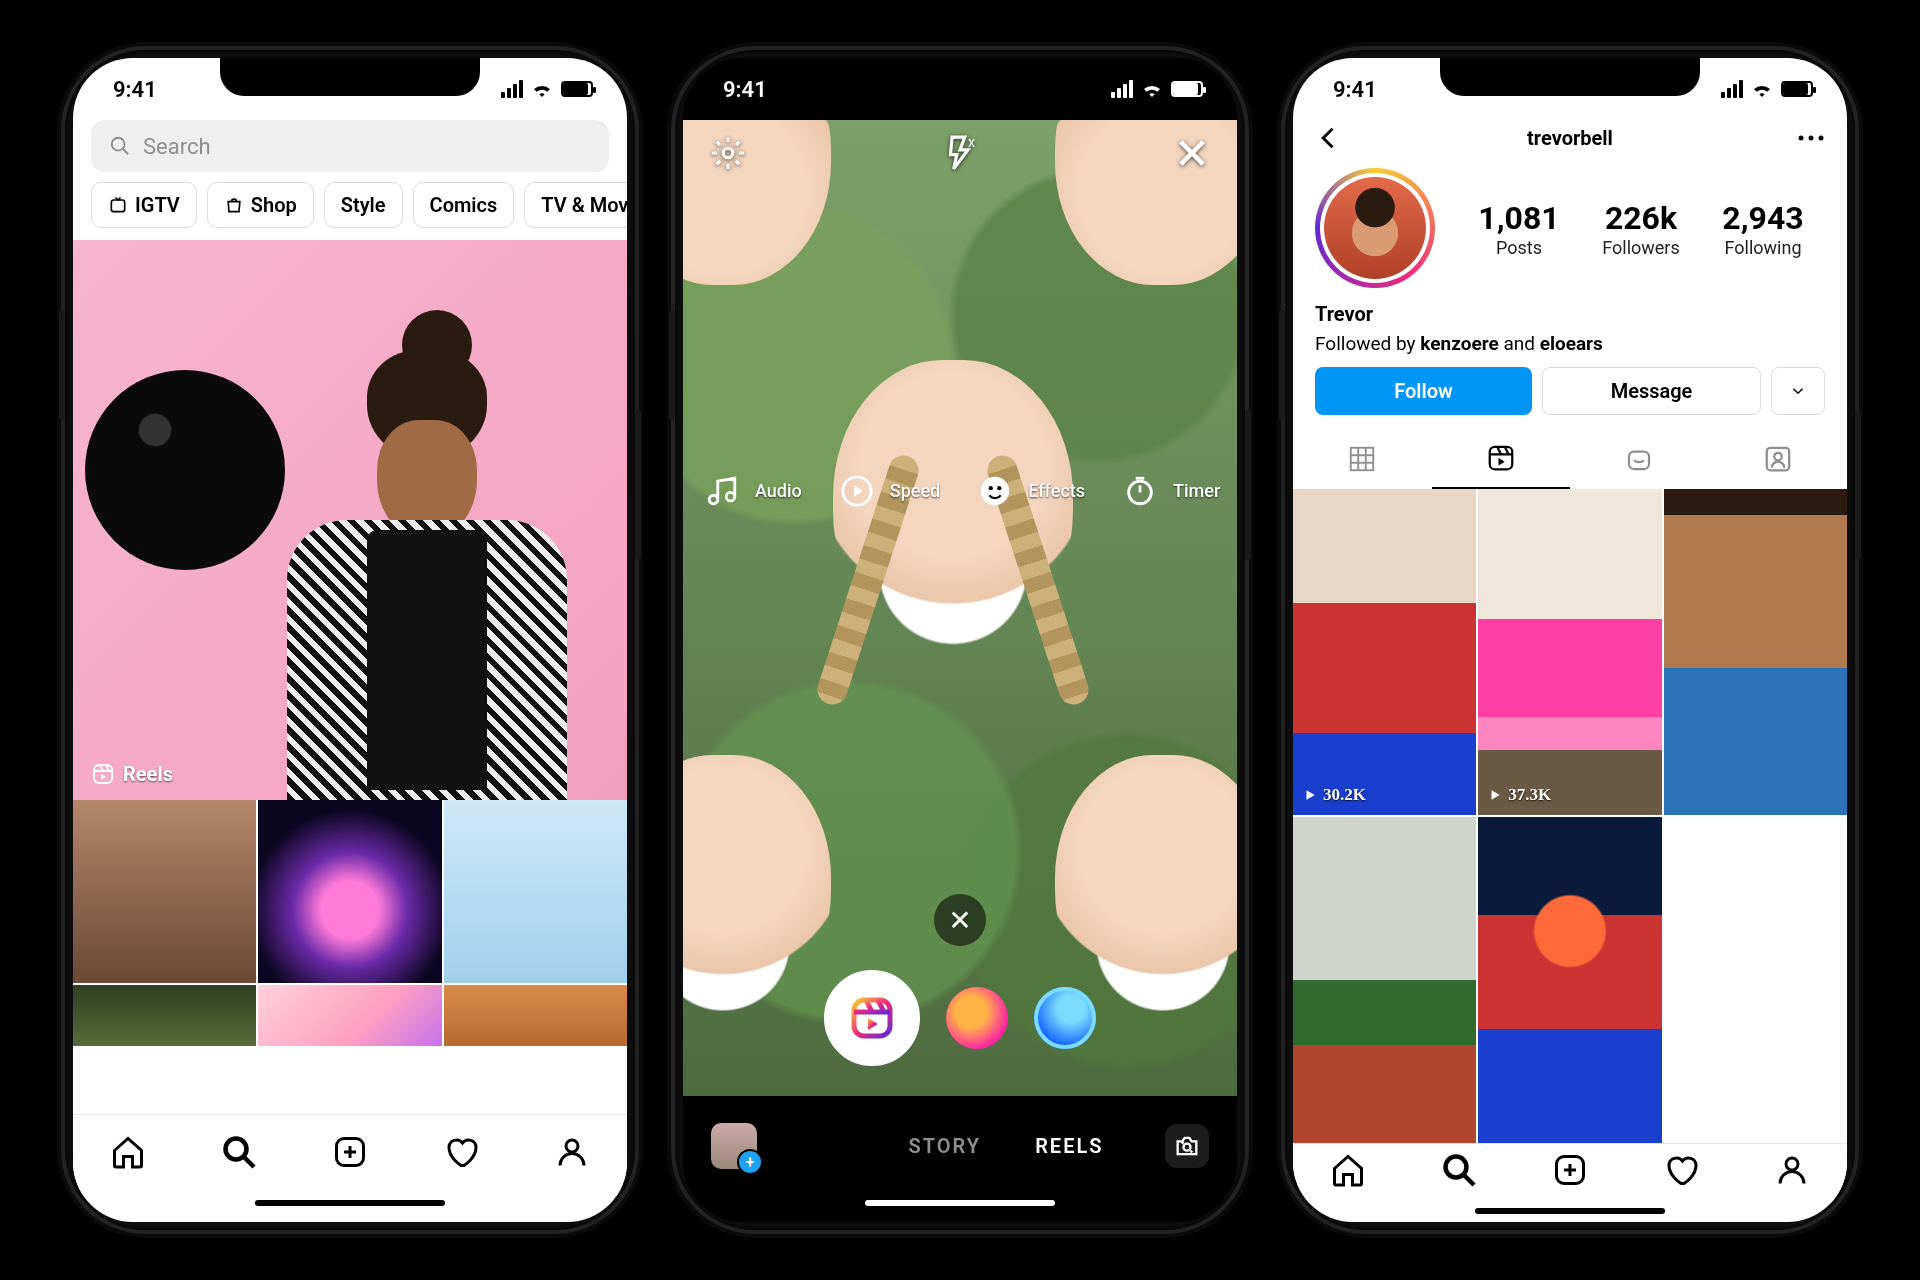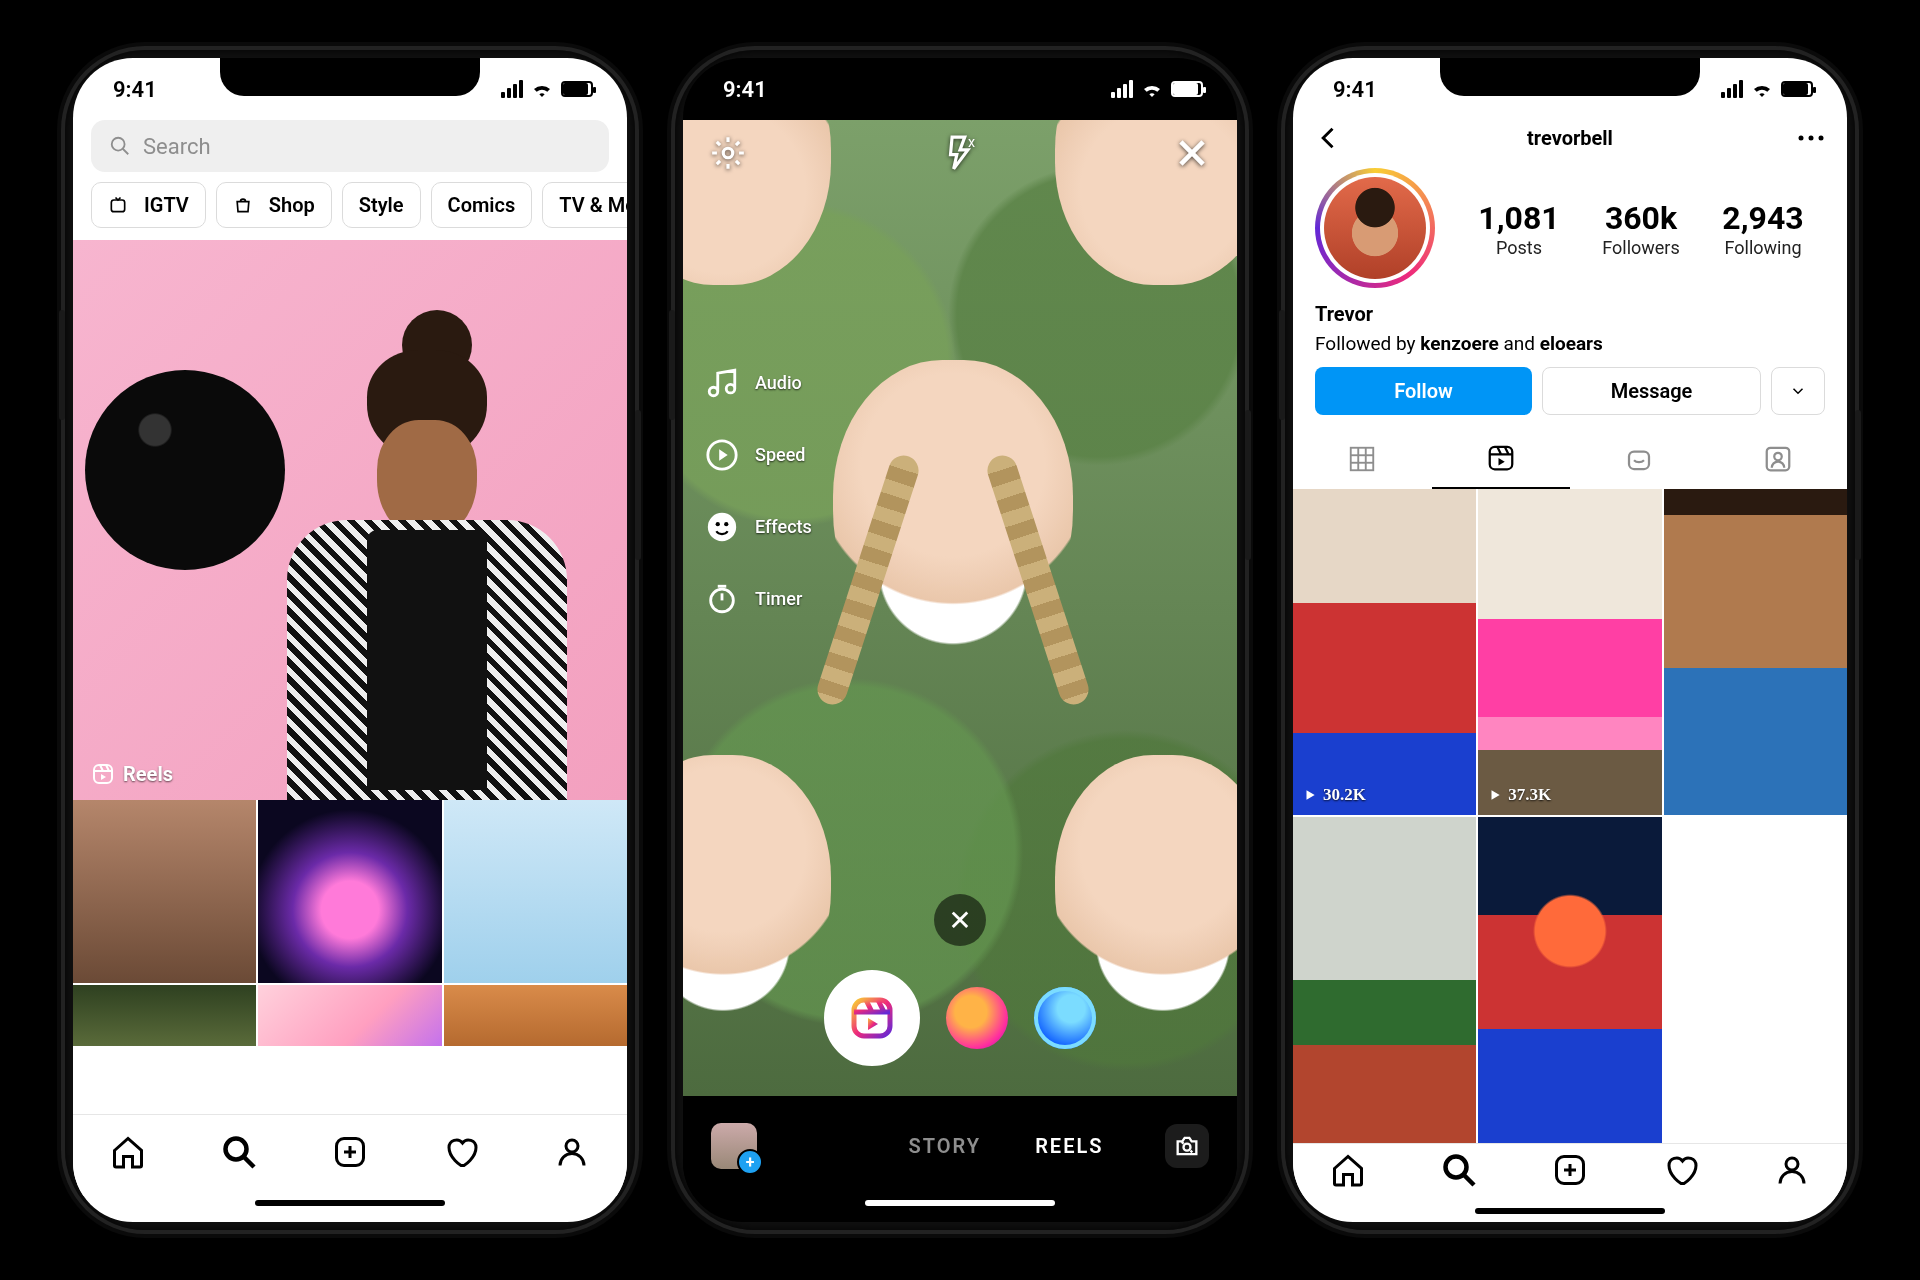--- a/index.html
+++ b/index.html
@@ -63,21 +63,21 @@
   
   .search-row { padding: 0 18px 10px; }
   .search-box {
     background: #efefef; border-radius: 14px; height: 52px;
     display: flex; align-items: center; gap: 12px; padding: 0 18px; color: #8e8e8e;
     font-size: 22px;
   }
   .chip-row { display: flex; gap: 10px; padding: 0 18px 12px; overflow: hidden; }
   .chip {
     border: 1px solid #dbdbdb; border-radius: 10px; height: 46px;
-    display: inline-flex; align-items: center; gap: 16px; padding: 0 16px;
+    display: inline-flex; align-items: center; gap: 7px; padding: 0 16px;
     font-size: 20px; font-weight: 600; flex-shrink: 0; background:#fff;
   }
   .chip span.icon { width: 20px; height: 20px; display:inline-block; }
   .hero {
     position: relative; width: 100%; height: 560px;
     background: linear-gradient(135deg,#f7b5cf,#f3a0bf);
     display:flex; align-items:flex-end;
   }
   .hero .ball { position:absolute; left:12px; top:130px; width:200px; height:200px; border-radius:50%;
     background: radial-gradient(circle at 35% 30%, #333 0 8%, #0a0a0a 9% 100%); }
@@ -119,21 +119,21 @@
   }
   .braid { position:absolute; width:30px; height:260px; background:repeating-linear-gradient(#cbb07a 0 14px,#b2945d 14px 28px); border-radius:16px; }
   .leaves { position:absolute; inset:0; background:
       radial-gradient(circle at 20% 25%, rgba(120,160,90,.8) 0 18%, transparent 19%) ,
       radial-gradient(circle at 75% 20%, rgba(90,130,70,.8) 0 16%, transparent 17%),
       radial-gradient(circle at 30% 75%, rgba(100,150,80,.7) 0 20%, transparent 21%),
       radial-gradient(circle at 80% 80%, rgba(80,120,60,.7) 0 18%, transparent 19%);
   }
   .cam-top { position:absolute; top:14px; left:0; right:0; display:flex; justify-content:space-between; padding:0 26px; }
   .cam-top .ic { width:38px; height:38px; color:#fff; filter: drop-shadow(0 1px 2px rgba(0,0,0,.7)); }
-  .cam-left { position:absolute; left:22px; top:38%; transform:translateY(-50%); display:flex; flex-direction:column; gap:38px; color:#fff; }
+  .cam-left { position:absolute; left:22px; top:38%; transform:translateY(-50%); display:flex; flex-direction:row; gap:38px; color:#fff; }
   .cam-left .row { display:flex; align-items:center; gap:16px; font-size:18px; font-weight:500; text-shadow:0 1px 2px rgba(0,0,0,.7);}
   .cam-left .ic { width:34px; height:34px; }
   .close-fx { position:absolute; left:50%; bottom:150px; transform:translateX(-50%); width:52px; height:52px;
      background:rgba(0,0,0,.55); color:#fff; border-radius:50%; display:flex; align-items:center; justify-content:center; font-size:28px;}
   .shutter-row { position:absolute; bottom:30px; left:0; right:0; display:flex; justify-content:center; align-items:center; gap:26px;}
   .shutter { width:96px; height:96px; border-radius:50%; background:#fff; border:8px solid #fff; box-shadow: 0 0 0 6px #fff inset; display:flex;align-items:center;justify-content:center;}
   .shutter .inner-ic { width:48px;height:48px; }
   .fx-dot { width:62px;height:62px;border-radius:50%; }
   .fx1 { background: radial-gradient(circle at 40% 40%, #ffb347 0 30%, #ff2aa1 70%, #7b1fa2 100%); }
   .fx2 { background: radial-gradient(circle at 60% 35%, #7bdcff 0 25%, #1162ff 70%, #101060 100%); box-shadow:0 0 0 4px #7bdcff inset;}
@@ -500,21 +500,21 @@
           <div class="av">
             <i></i>
           </div>
         </div>
       <div class="stats">
         <div>
           <div class="n">1,081</div>
           <div class="l">Posts</div>
         </div>
         <div>
-          <div class="n">360k</div>
+          <div class="n">226k</div>
           <div class="l">Followers</div>
         </div>
         <div>
           <div class="n">2,943</div>
           <div class="l">Following</div>
         </div>
       </div>
     </div>
 
     <div class="bio"><b>Trevor</b></div>

